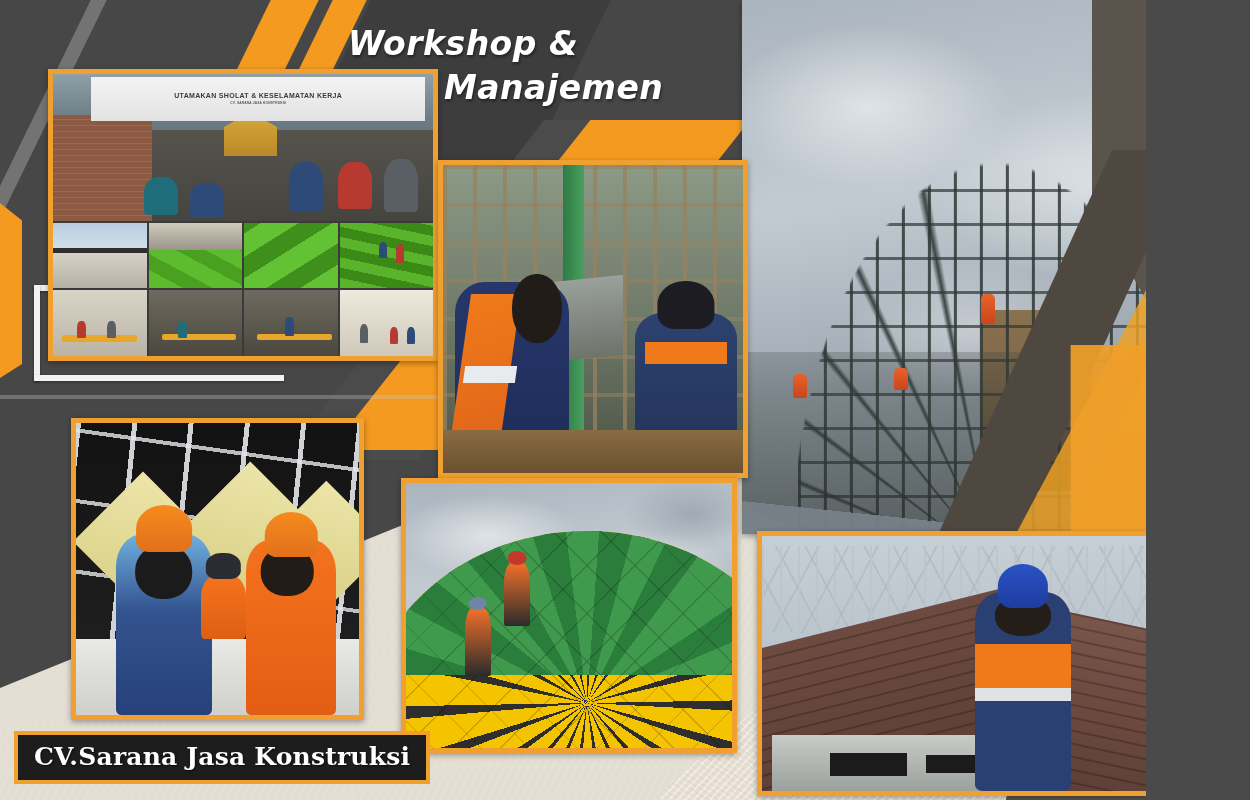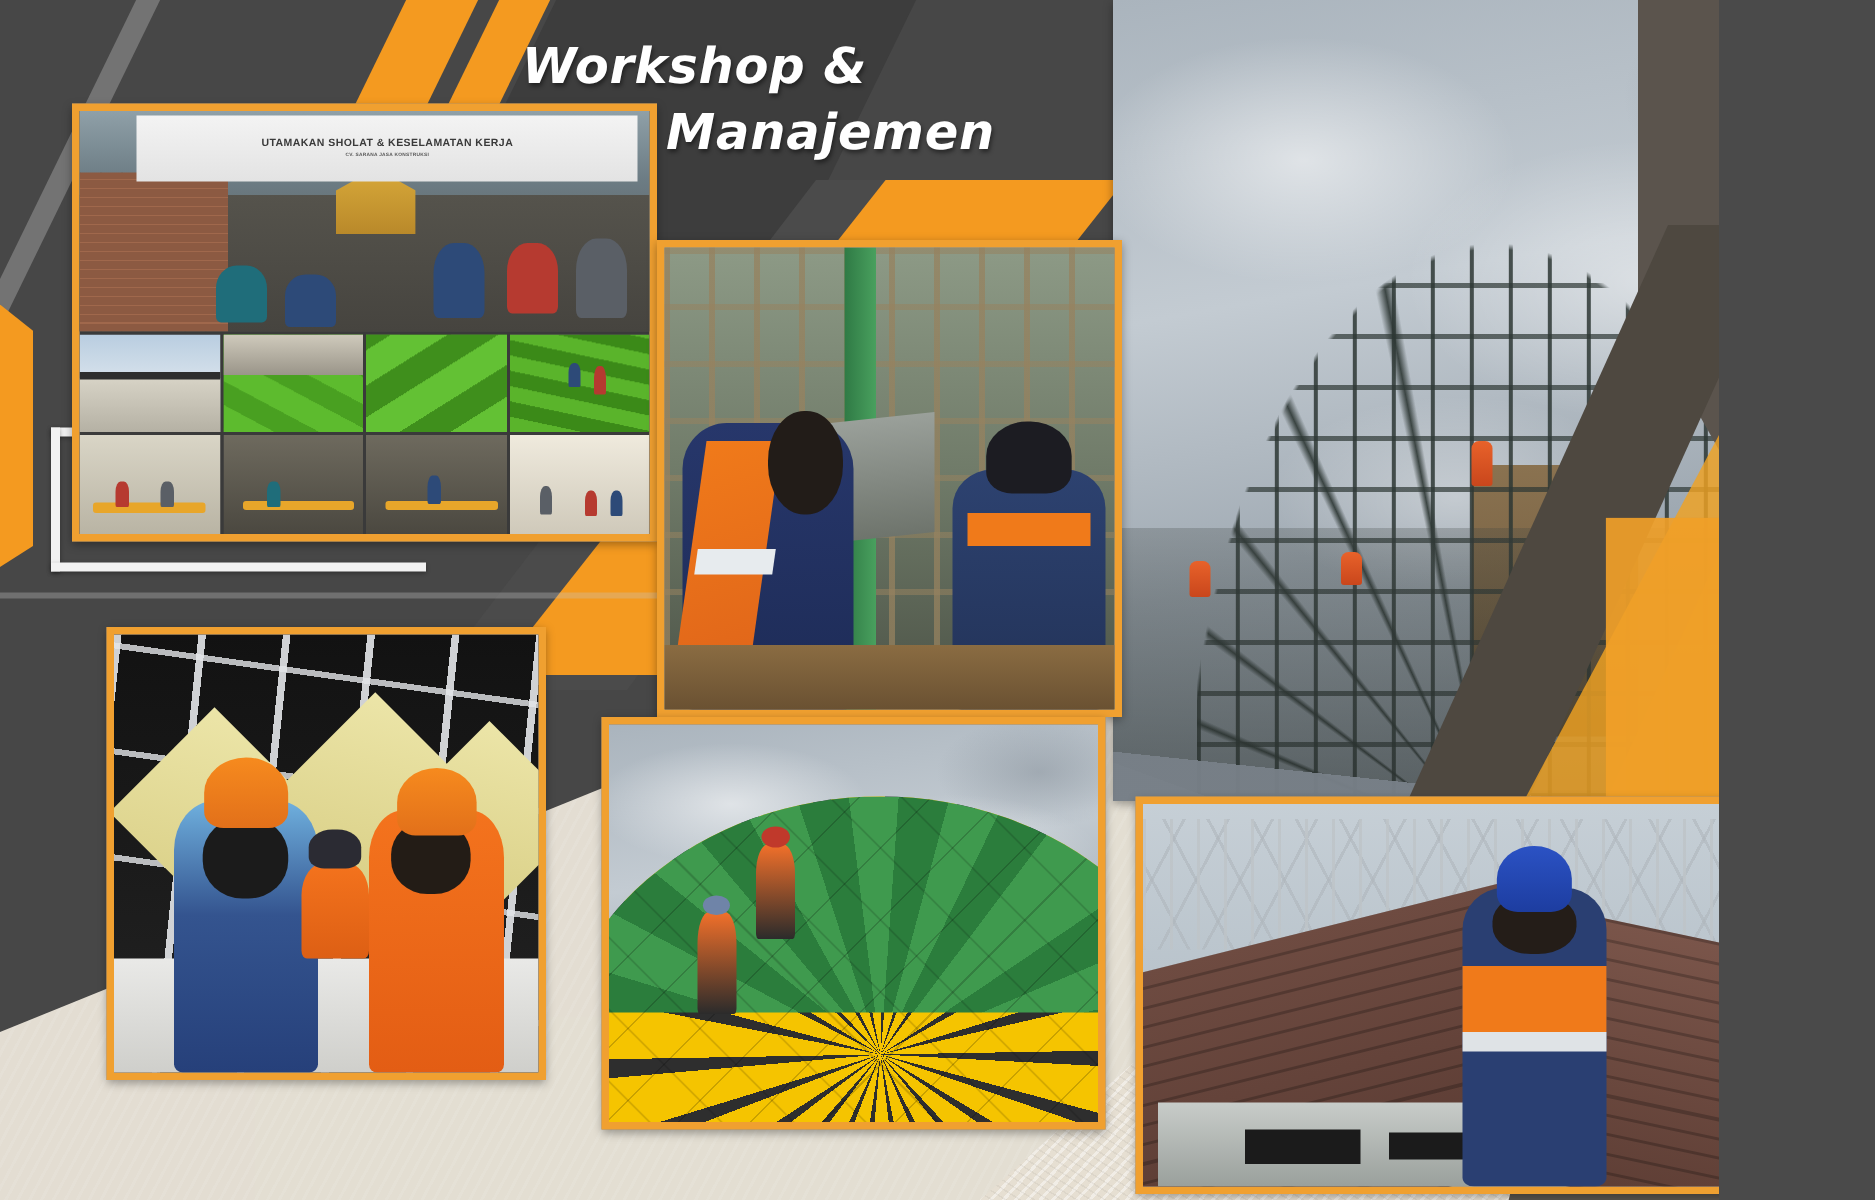--- a/index.html
+++ b/index.html
@@ -572,14 +572,17 @@
         <div class="helmet"></div>
       </div>
     </div>
   </div>
 
   <div class="title">
     <span>Workshop &amp;</span>
     <span class="l2">Manajemen</span>
   </div>
 
+  <div class="footer-badge">
+    <span>CV.Sarana Jasa Konstruksi</span>
+  </div>
 
 </div>
 
 </body></html>

